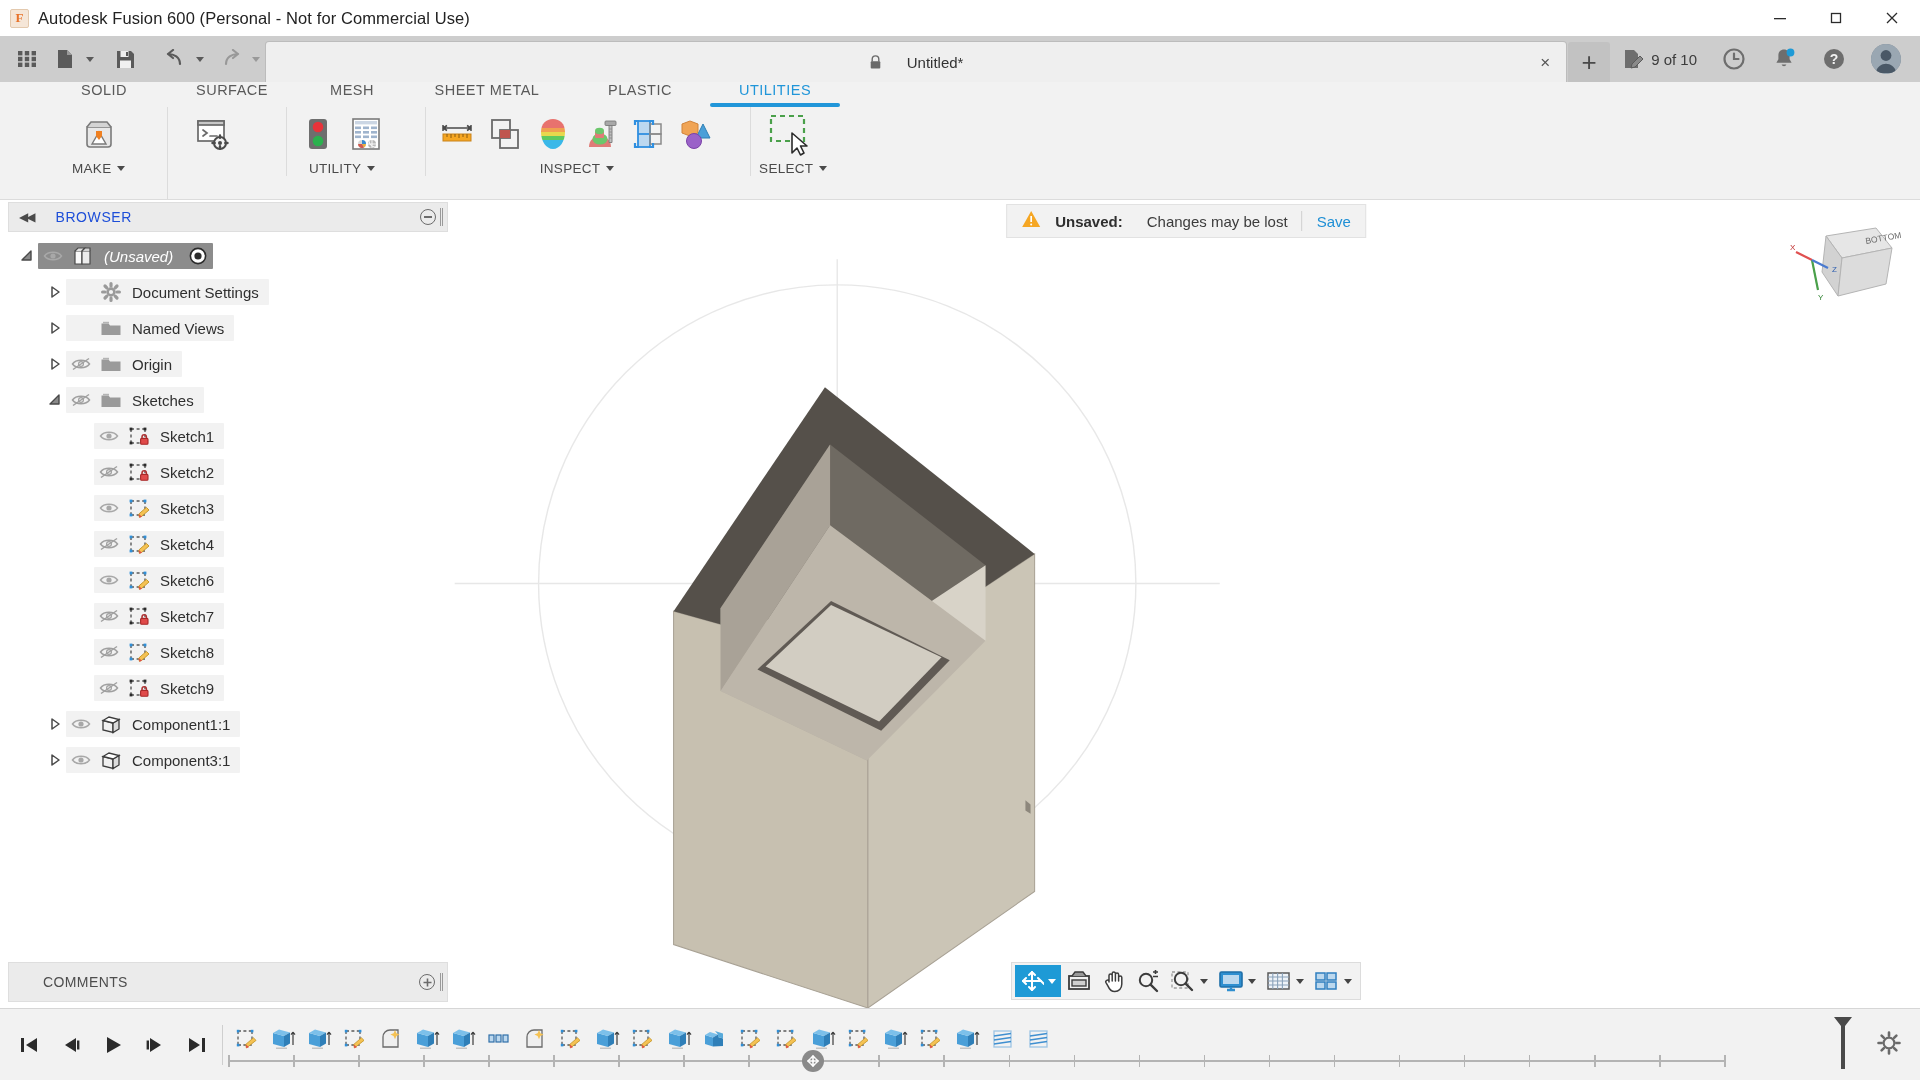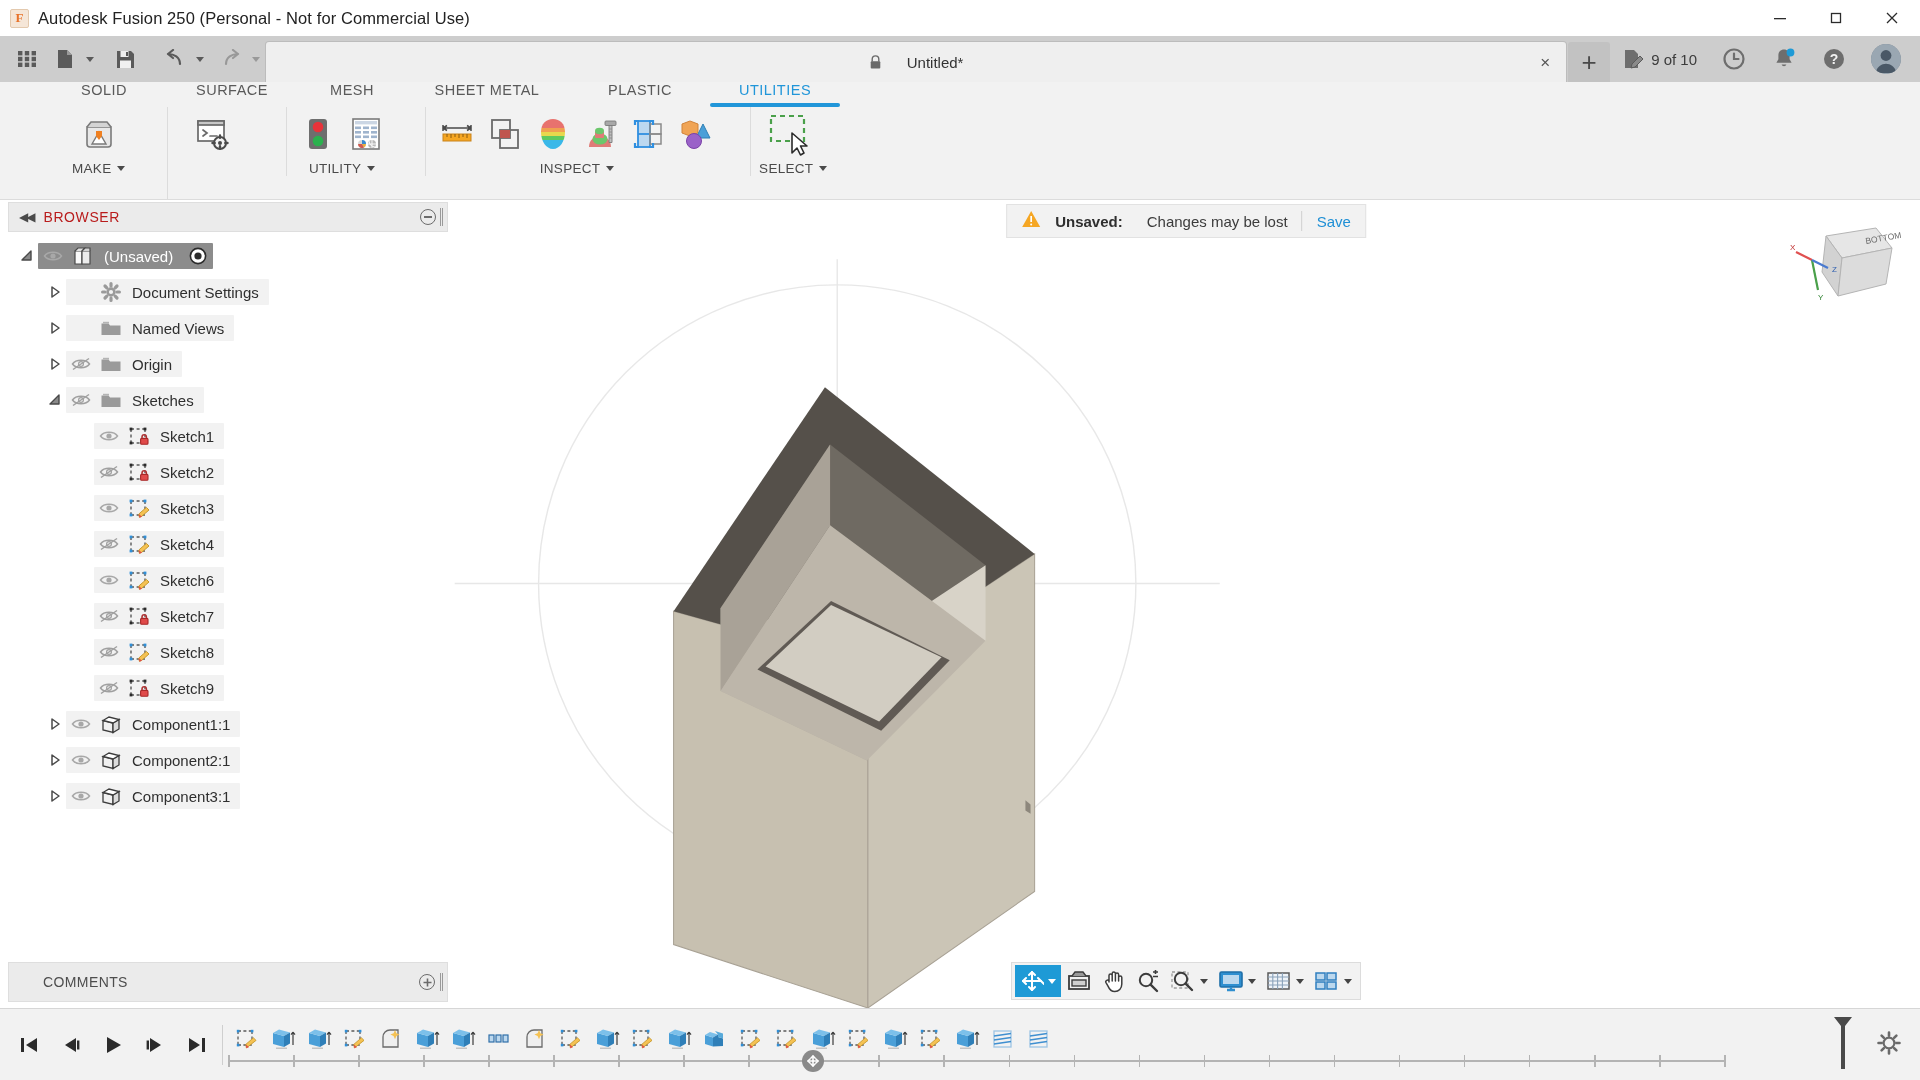--- a/index.html
+++ b/index.html
@@ -71,34 +71,34 @@
   .panel-title{font-size:13.5px;color:#4a4a4a;display:flex;align-items:center;gap:4px;margin-top:2px;letter-spacing:.3px;}
   .panel-title .caret{border-top-color:#4a4a4a;}
 
   
   #main{position:absolute;top:200px;left:0;right:0;bottom:72px;display:flex;background:#ffffff;}
 
   
   #browser{width:452px;display:flex;flex-direction:column;background:#ffffff;position:relative;}
   #browser-header{height:30px;background:#ebebeb;margin:2px 4px 0 8px;display:flex;align-items:center;border:1px solid #dedede;}
   #browser-header .collapse{font-size:12px;color:#4a4a4a;padding:0 10px;letter-spacing:-2px;}
-  #browser-title{font-size:14px;color:#b91c1c;letter-spacing:.6px;}
+  #browser-title{font-size:14px;color:#1d4ed8;letter-spacing:.6px;margin-left:12px;}
   #browser-min{margin-left:auto;display:flex;align-items:center;padding-right:4px;gap:4px;}
   .dotbtn{width:16px;height:16px;border-radius:50%;border:1.5px solid #6b6b6b;display:flex;align-items:center;justify-content:center;}
   .dotbtn i{display:block;width:8px;height:1.6px;background:#6b6b6b;}
   .vgrip{width:3px;height:18px;border-left:1.5px solid #9a9a9a;border-right:1.5px solid #9a9a9a;}
   #tree{flex:1;overflow:hidden;padding-top:6px;font-size:15px;}
   .trow{height:36px;display:flex;align-items:center;}
   .twist{width:22px;display:flex;align-items:center;justify-content:center;}
   .eye{width:30px;display:flex;align-items:center;justify-content:center;}
   .ticon{width:30px;display:flex;align-items:center;justify-content:center;}
   .tlabel{padding:0 10px 0 6px;color:#2f2f2f;white-space:nowrap;}
   .trow .hl{display:flex;align-items:center;height:26px;background:#f2f2f2;border-radius:1px;}
   .trow.selected .hl{background:#8c8c8c;}
-  .trow.selected .tlabel{color:#ffffff;}
+  .trow.selected .tlabel{color:#ffffff;font-style:italic;}
   #comments{height:40px;margin:0 4px 6px 8px;background:#ebebeb;border:1px solid #dedede;display:flex;align-items:center;}
   #comments-title{font-size:14px;color:#4d4d4d;padding-left:34px;letter-spacing:.4px;}
   #comments-right{margin-left:auto;display:flex;align-items:center;padding-right:4px;gap:5px;}
 
   
   #canvas{flex:1;position:relative;background:#ffffff;overflow:hidden;}
   #notif{
     position:absolute;top:4px;left:50%;transform:translateX(-50%);
     height:34px;background:#f2f2f2;border:1px solid #e2e2e2;display:flex;align-items:center;padding:0 14px;gap:14px;font-size:15px;z-index:5;
   }
@@ -131,21 +131,21 @@
   #tl-endmark{position:absolute;right:66px;top:6px;width:22px;height:56px;}
   #tl-settings{margin-left:auto;padding-right:18px;}
 </style>
 </head>
 <body>
 
 <div id="titlebar">
   <div id="app-logo">
     <span>F</span>
   </div>
-  <div id="app-title">Autodesk Fusion 250 (Personal - Not for Commercial Use)</div>
+  <div id="app-title">Autodesk Fusion 600 (Personal - Not for Commercial Use)</div>
   <div id="winbuttons">
     <div class="winbtn">
       <svg width="14" height="14" viewBox="0 0 14 14">
           <rect x="1" y="7" width="12" height="1.3" fill="#2b2b2b"></rect>
         </svg>
     </div>
     <div class="winbtn">
       <svg width="14" height="14" viewBox="0 0 14 14">
           <rect x="2.5" y="2.5" width="9" height="9" fill="none" stroke="#2b2b2b" stroke-width="1.3"></rect>
         </svg>
@@ -829,44 +829,20 @@
               </svg>
             </div>
             <div class="ticon">
               <svg width="22" height="20" viewBox="0 0 22 20">
                 <path d="M3 6.5 L3 16 L13 18.5 L13 9 Z" fill="#f0f0f0" stroke="#3c3c3c" stroke-width="1.3"></path>
                 <path d="M13 9 L13 18.5 L19 15 L19 5.5 Z" fill="#dcdcdc" stroke="#3c3c3c" stroke-width="1.3"></path>
                 <path d="M3 6.5 L9 3 L19 5.5 L13 9 Z" fill="#ffffff" stroke="#3c3c3c" stroke-width="1.3"></path>
               </svg>
             </div>
             <div class="tlabel">Component1:1</div>
-          </div>
-        </div>
-        <div class="trow">
-          <div style="width: 44px;"></div>
-          <div class="twist">
-            <svg width="14" height="14" viewBox="0 0 14 14">
-              <path d="M4 2 L11 7 L4 12 Z" fill="none" stroke="#4a4a4a" stroke-width="1.5" stroke-linejoin="round"></path>
-            </svg>
-          </div>
-          <div class="hl">
-            <div class="eye">
-              <svg width="20" height="14" viewBox="0 0 20 14">
-                <path d="M1.5 7 C5 2 15 2 18.5 7 C15 12 5 12 1.5 7 Z" fill="none" stroke="#a8a8a8" stroke-width="1.5"></path>
-                <circle cx="10" cy="7" r="2.6" fill="#a8a8a8"></circle>
-              </svg>
-            </div>
-            <div class="ticon">
-              <svg width="22" height="20" viewBox="0 0 22 20">
-                <path d="M3 6.5 L3 16 L13 18.5 L13 9 Z" fill="#f0f0f0" stroke="#3c3c3c" stroke-width="1.3"></path>
-                <path d="M13 9 L13 18.5 L19 15 L19 5.5 Z" fill="#dcdcdc" stroke="#3c3c3c" stroke-width="1.3"></path>
-                <path d="M3 6.5 L9 3 L19 5.5 L13 9 Z" fill="#ffffff" stroke="#3c3c3c" stroke-width="1.3"></path>
-              </svg>
-            </div>
-            <div class="tlabel">Component2:1</div>
           </div>
         </div>
         <div class="trow">
           <div style="width: 44px;"></div>
           <div class="twist">
             <svg width="14" height="14" viewBox="0 0 14 14">
               <path d="M4 2 L11 7 L4 12 Z" fill="none" stroke="#4a4a4a" stroke-width="1.5" stroke-linejoin="round"></path>
             </svg>
           </div>
           <div class="hl">

